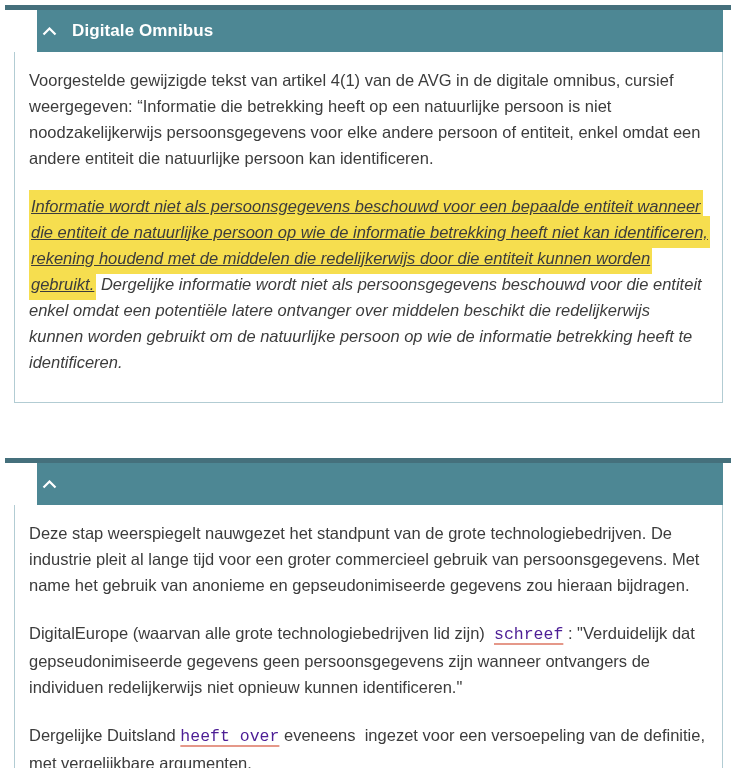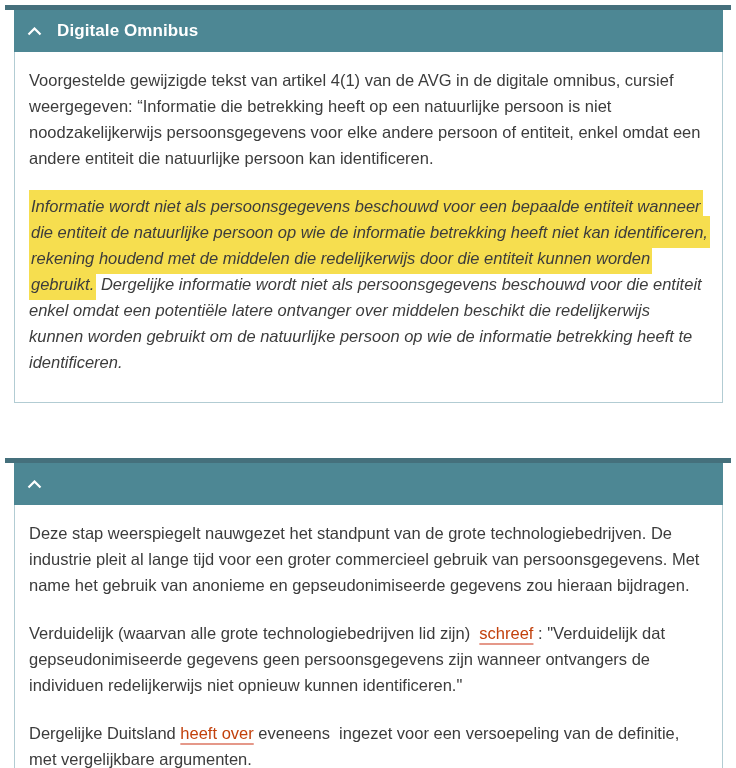--- a/index.html
+++ b/index.html
@@ -30,23 +30,24 @@
     right: -8px;
     height: 5px;
     background: #45707c;
   }
   .acc-header {
     background: #4d8794;
     color: #ffffff;
     height: 42px;
     display: flex;
     align-items: center;
-    padding: 0 12px;
+    padding: 0 4px;
     cursor: pointer;
     user-select: none;
+    margin-left: 23px;
   }
   .acc-header .chev {
     display: inline-flex;
     align-items: center;
     justify-content: center;
     width: 16px;
     margin-right: 15px;
     flex: 0 0 auto;
   }
   .acc-title {
@@ -67,27 +68,29 @@
   }
   .italic {
     font-style: italic;
   }
   mark.hl {
     background: #f6de4f;
     color: inherit;
     padding: 7px 2px;
     -webkit-box-decoration-break: clone;
     box-decoration-break: clone;
+    text-decoration: underline;
   }
   a.inline-link {
-    color: #c2410c;
+    color: #4c1d95;
     text-decoration: underline;
     text-decoration-color: #e59889;
     text-decoration-thickness: 1.5px;
     text-underline-offset: 4px;
+    font-family: Liberation Mono, monospace;
   }
   strong { font-weight: normal; }
 </style>
 </head>
 <body>
 
 <div class="page">
 
   <section class="accordion">
     <div class="topline"></div>
@@ -109,18 +112,18 @@
     <div class="topline"></div>
     <div class="acc-header">
       <span class="chev">
         <svg width="15" height="9" viewBox="0 0 15 9" aria-hidden="true">
           <polyline points="1.5,7.5 7.5,1.5 13.5,7.5" fill="none" stroke="#ffffff" stroke-width="2.2"></polyline>
         </svg>
       </span>
     </div>
     <div class="acc-body">
       <p>Deze stap weerspiegelt nauwgezet het standpunt van de grote technologiebedrijven. De industrie pleit al lange tijd voor een groter commercieel gebruik van persoonsgegevens. Met name het gebruik van anonieme en gepseudonimiseerde gegevens zou hieraan bijdragen.</p>
-      <p><strong>Verduidelijk</strong><span> (waarvan alle grote technologiebedrijven lid zijn) &nbsp;</span><a href="#" class="inline-link">schreef</a><span> : "Verduidelijk dat gepseudonimiseerde gegevens geen persoonsgegevens zijn wanneer ontvangers de individuen redelijkerwijs niet opnieuw kunnen identificeren."</span></p>
+      <p><strong>DigitalEurope</strong><span> (waarvan alle grote technologiebedrijven lid zijn) &nbsp;</span><a href="#" class="inline-link">schreef</a><span> : "Verduidelijk dat gepseudonimiseerde gegevens geen persoonsgegevens zijn wanneer ontvangers de individuen redelijkerwijs niet opnieuw kunnen identificeren."</span></p>
       <p><strong>Dergelijke Duitsland</strong><span> </span><a href="#" class="inline-link">heeft over</a><span> eveneens &nbsp;ingezet voor een versoepeling van de definitie, met vergelijkbare argumenten.</span></p>
     </div>
   </section>
 
 </div>
 
 </body></html>

